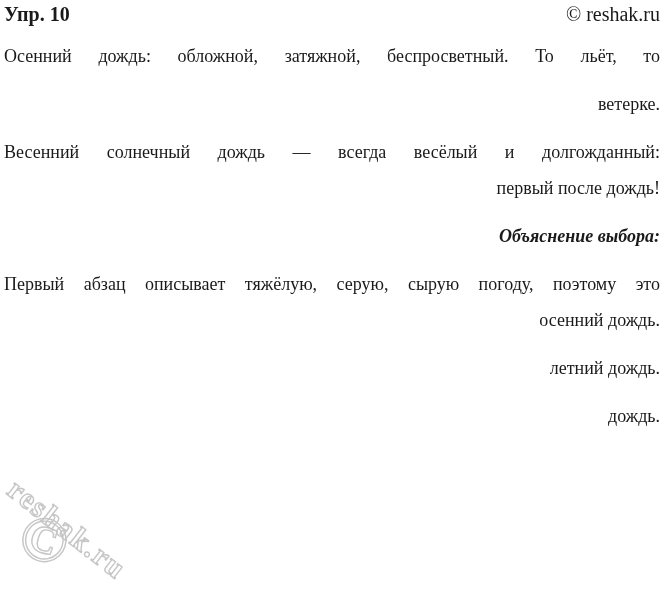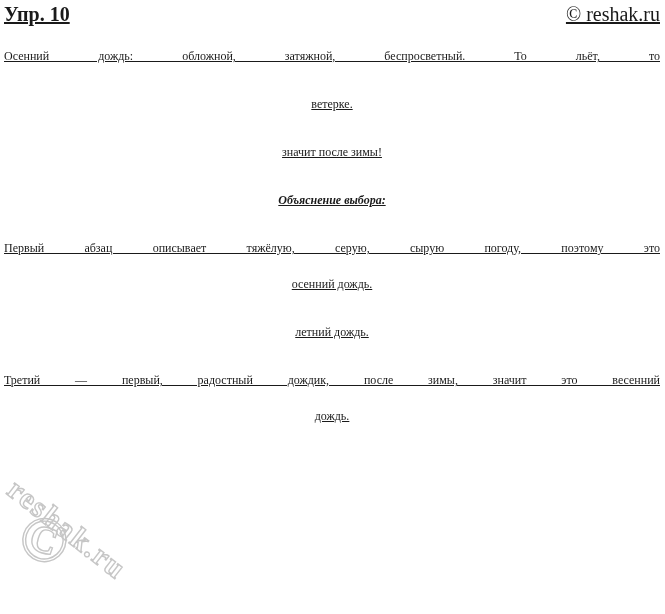--- a/index.html
+++ b/index.html
@@ -7,48 +7,47 @@
     width: 665px; height: 614px;
     background: #ffffff;
     font-family: "Liberation Serif", "DejaVu Serif", serif;
     color: #1a1a1a;
     overflow: hidden;
   }
   .page {
     position: relative;
     width: 665px; height: 614px;
     background: #ffffff;
-    text-decoration: underline;
   }
   
   .hdr {
     display: flex;
     justify-content: space-between;
     align-items: flex-start;
     padding: 2px 5px 0 4px;
     font-size: 20px;
     line-height: 24px;
     margin-bottom: 12px;
   }
   .hdr .ex { font-weight: bold; }
   .hdr .cr { font-weight: normal; text-align: center; }
 
   
   .content {
     position: relative;
     z-index: 1;
     padding: 0 5px 0 4px;
-    font-size: 12px;
+    font-size: 18px;
   }
   .para { margin: 0 0 12px 0; }
   .para.heading .line { font-weight: bold; font-style: italic; }
   .line {
     display: block;
     line-height: 36px;
-    text-align: center;
+    text-align: right;
   }
   .line.fill {
     text-align: justify;
     text-align-last: justify;
   }
 
   
   .watermark {
     position: absolute;
     left: 0; top: 0;
@@ -94,31 +93,31 @@
   </div>
 
   <main class="content" id="content">
       <div class="para">
         <div class="line fill">Осенний дождь: обложной, затяжной, беспросветный. То льёт, то</div>
       </div>
       <div class="para">
         <div class="line">ветерке.</div>
       </div>
       <div class="para">
-        <div class="line">значит после зимы!</div>
+        <div class="line fill">Весенний солнечный дождь — всегда весёлый и долгожданный:</div>
+        <div class="line">первый после дождь!</div>
       </div>
       <div class="para heading">
         <div class="line">Объяснение выбора:</div>
       </div>
       <div class="para">
         <div class="line fill">Первый абзац описывает тяжёлую, серую, сырую погоду, поэтому это</div>
         <div class="line">осенний дождь.</div>
       </div>
       <div class="para">
         <div class="line">летний дождь.</div>
       </div>
       <div class="para">
-        <div class="line fill">Третий — первый, радостный дождик, после зимы, значит это весенний</div>
         <div class="line">дождь.</div>
       </div>
     </main>
 
 </div>
 
 </body></html>

